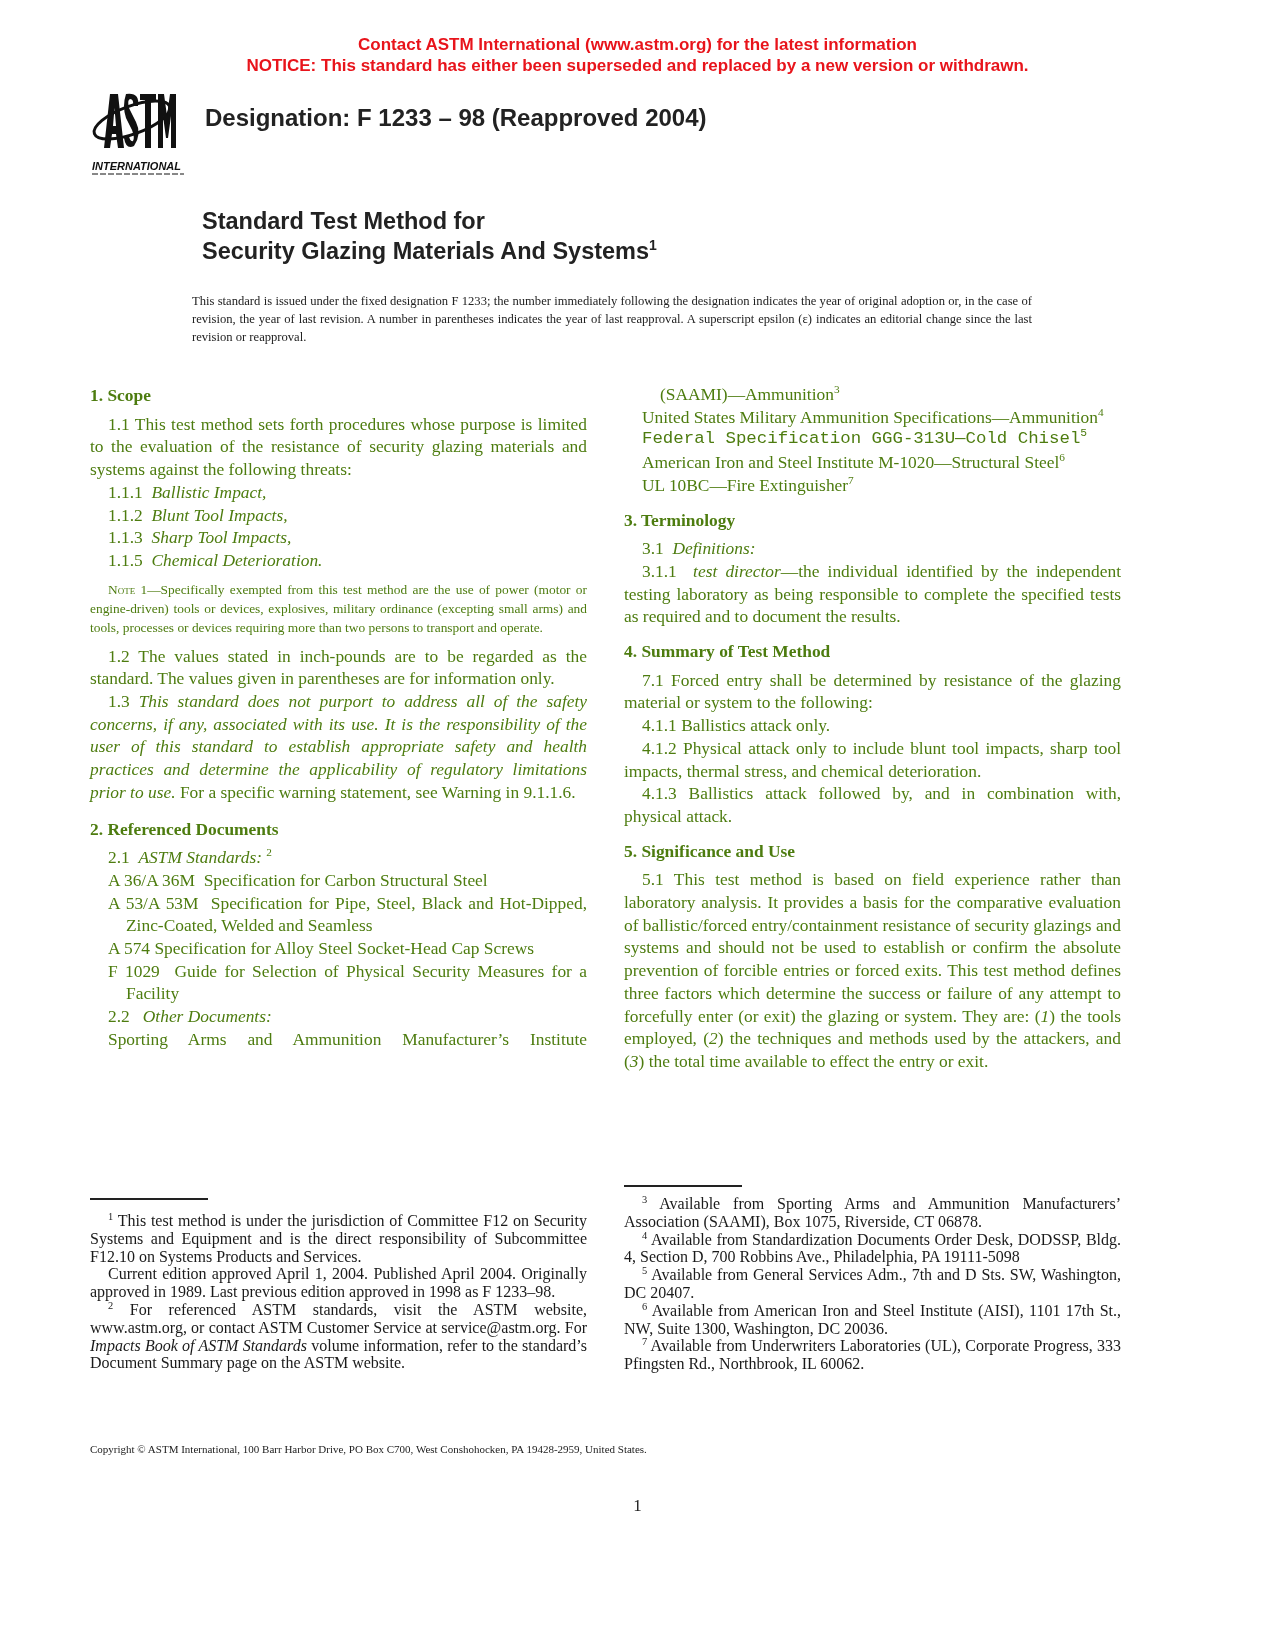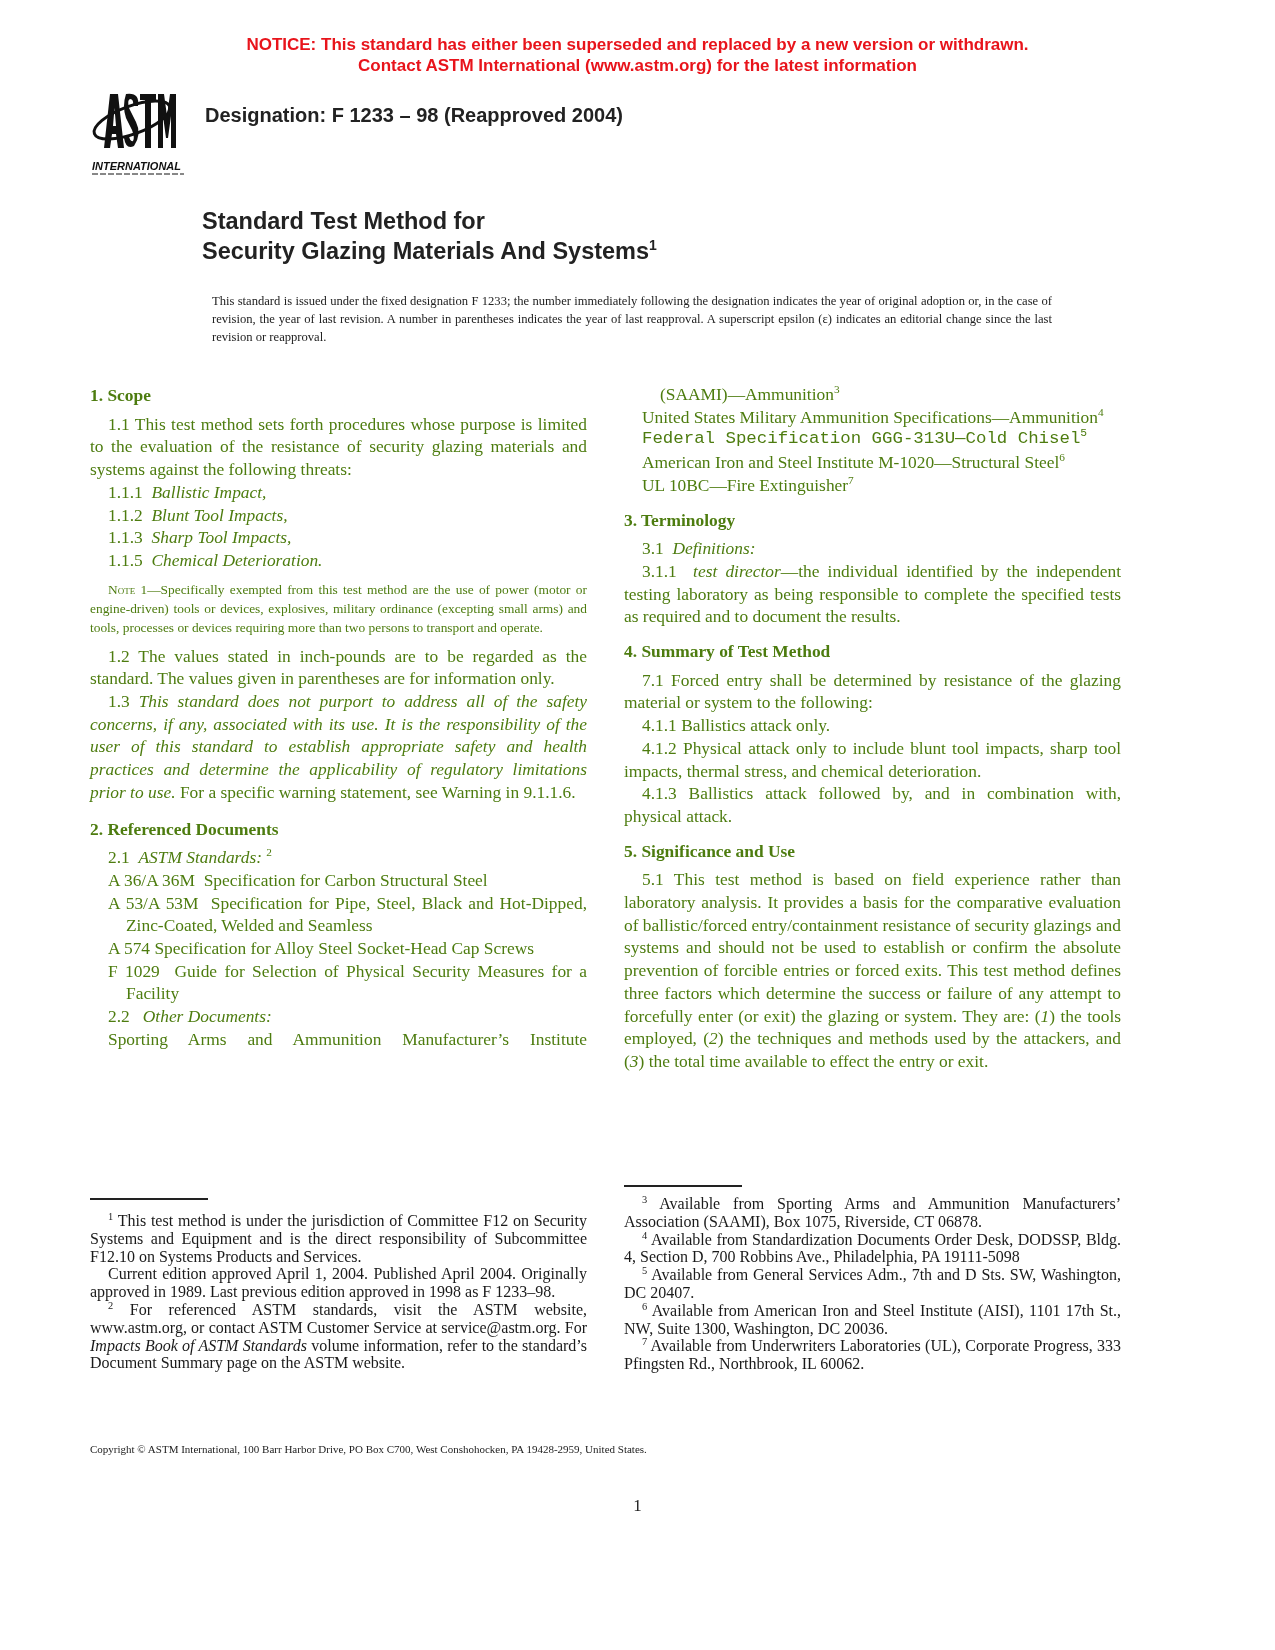--- a/index.html
+++ b/index.html
@@ -1,26 +1,26 @@
 <!DOCTYPE html>
 <html><head>
 <meta charset="utf-8">
 <style>
   html, body { margin: 0; padding: 0; background: #ffffff; }
   body { width: 1275px; height: 1650px; position: relative; overflow: hidden; color: #1a1a1a; }
 
   .notice { position: absolute; top: 34px; left: 0; width: 1275px; text-align: center; color: #e8141b; font-family: "Liberation Sans", sans-serif; font-weight: bold; font-size: 17px; line-height: 21px; }
 
   .logo { position: absolute; left: 88px; top: 86px; width: 110px; height: 92px; }
-  .designation { position: absolute; left: 205px; top: 104px; font-family: "Liberation Sans", sans-serif; font-weight: bold; font-size: 20px; color: #222; }
+  .designation { position: absolute; left: 205px; top: 104px; font-family: "Liberation Sans", sans-serif; font-weight: bold; font-size: 24px; color: #222; }
 
   .title { position: absolute; left: 202px; top: 206px; font-family: "Liberation Sans", sans-serif; font-weight: bold; font-size: 23.5px; line-height: 30px; color: #222; }
   .title sup { font-size: 14px; }
 
-  .issue-note { position: absolute; left: 212px; top: 292px; width: 840px; font-family: "Liberation Serif", serif; font-size: 12.6px; line-height: 18px; text-align: justify; color: #222; }
+  .issue-note { position: absolute; left: 192px; top: 292px; width: 840px; font-family: "Liberation Serif", serif; font-size: 12.6px; line-height: 18px; text-align: justify; color: #222; }
 
   .col { position: absolute; top: 384px; width: 500px; font-family: "Liberation Serif", serif; font-size: 17.4px; line-height: 22.7px; color: #4d7c0f; }
   .col.left { left: 90px; width: 497px; }
   .col.right { left: 624px; width: 497px; }
   .col p { margin: 0; text-align: justify; }
   .ind { text-indent: 18px; }
   .h { font-weight: bold; margin: 12px 0 6px 0 !important; }
   .h.first { margin-top: 0 !important; }
   .note { font-size: 13.4px; line-height: 19px; margin: 8px 0 8px 0 !important; }
   .smallcaps { font-variant: small-caps; }
@@ -32,22 +32,22 @@
   .fn { position: absolute; width: 497px; font-family: "Liberation Serif", serif; font-size: 16px; line-height: 17.8px; color: #1a1a1a; text-align: justify; }
   .fn p { margin: 0; }
 
   .copyright { position: absolute; left: 90px; top: 1443px; font-family: Liberation Serif, serif; font-size: 11px; color: #222; }
   .pagenum { position: absolute; left: 0; width: 1275px; top: 1496px; text-align: center; font-family: "Liberation Serif", serif; font-size: 17px; color: #222; }
 </style>
 </head>
 <body>
 
 <div class="notice">
+  <div>Contact ASTM International (www.astm.org) for the latest information</div>
   <div>NOTICE: This standard has either been superseded and replaced by a new version or withdrawn.</div>
-  <div>Contact ASTM International (www.astm.org) for the latest information</div>
 </div>
 
 <div class="logo">
   <svg width="110" height="92" viewBox="0 0 110 92">
     <ellipse cx="44" cy="34" rx="40" ry="14" fill="none" stroke="#111" stroke-width="3" transform="rotate(-20 44 34)"></ellipse>
     <g fill="#111">
       <path d="M22 8 L30 8 L36 62 L30 62 L28 48 L24 48 L22 62 L16 62 Z M25 40 L28 40 L26.5 22 Z"></path>
       <path d="M38 8 Q52 6 50 20 L45 20 Q46 13 42 13 Q39 14 41 22 L48 36 Q54 48 46 60 Q38 64 36 52 L41 50 Q42 56 45 55 Q47 52 44 44 L38 32 Q34 20 38 8 Z"></path>
       <path d="M52 8 L68 8 L68 14 L63 14 L63 62 L57 62 L57 14 L52 14 Z"></path>
       <path d="M70 8 L76 8 L79 30 L82 8 L88 8 L88 62 L83 62 L83 30 L80 52 L78 52 L75 30 L75 62 L70 62 Z"></path>

